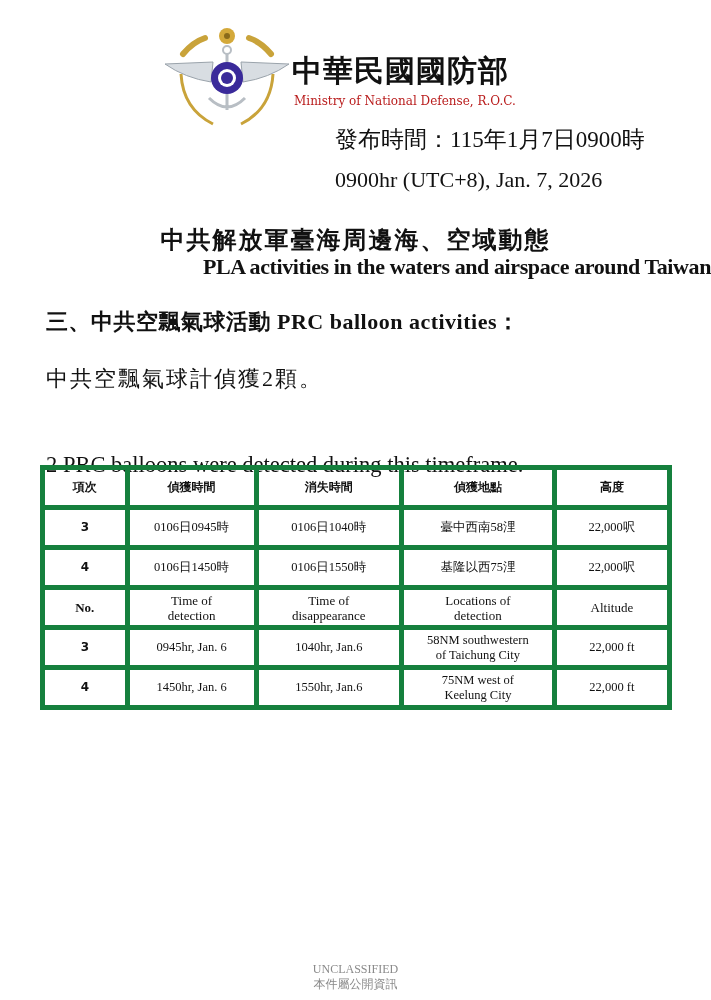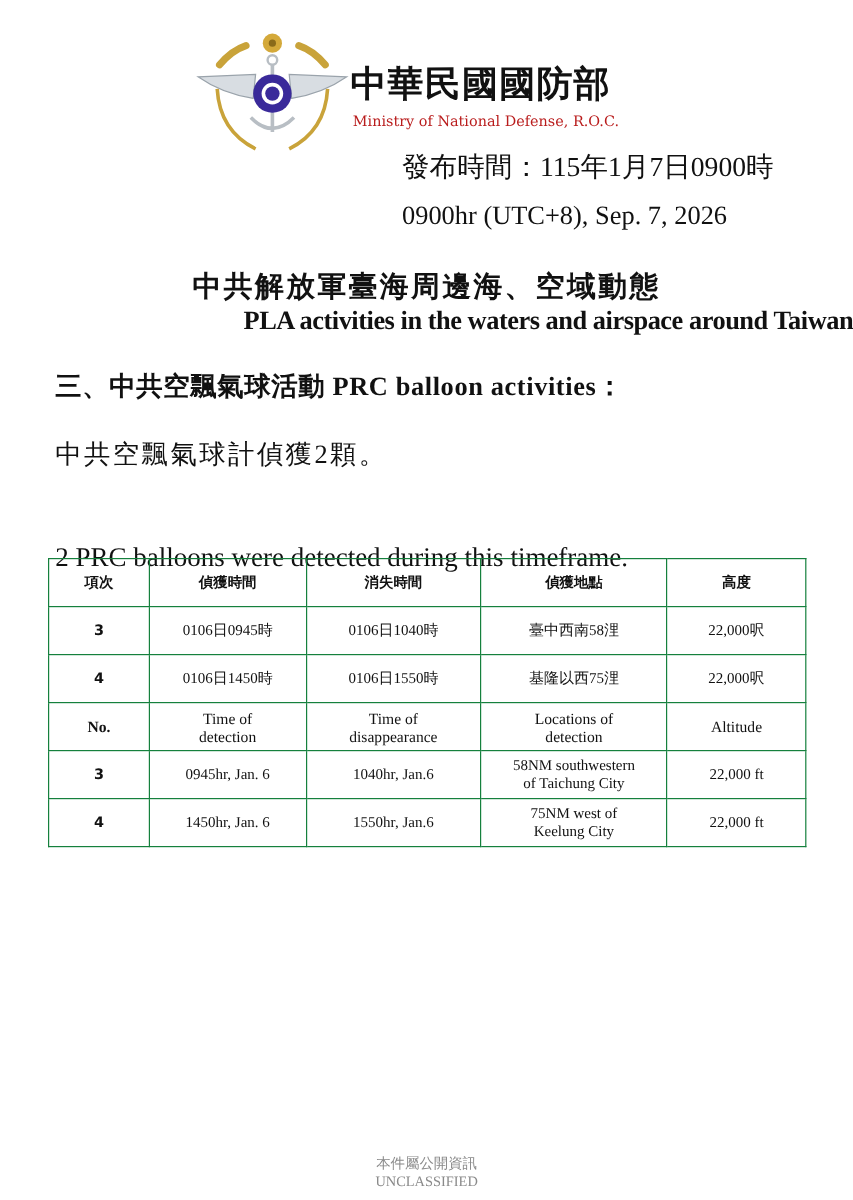--- a/index.html
+++ b/index.html
@@ -8,21 +8,21 @@
   .org-zh { position:absolute; left:292px; top:54px; font-family:"DejaVu Sans", sans-serif; font-size:30px; font-weight:bold; letter-spacing:1px; color:#111; line-height:34px; }
   .org-en { position:absolute; left:294px; top:94px; font-family:"DejaVu Serif", serif; font-size:12px; font-weight:normal; color:#b91c1c; line-height:15px; }
   .date-zh { position:absolute; left:335px; top:126px; font-size:23px; line-height:28px; }
   .date-en { position:absolute; left:335px; top:166px; font-size:22px; line-height:28px; }
   .title-zh { position:absolute; left:0; width:711px; top:225px; text-align:center; font-size:24px; font-weight:bold; letter-spacing:2px; line-height:30px; }
   .title-en { position:absolute; left:0; width:711px; top:253px; text-align:right; font-size:22px; font-weight:bold; letter-spacing:-0.4px; line-height:28px; }
   .section { position:absolute; left:46px; top:307px; font-size:22px; font-weight:bold; line-height:30px; letter-spacing:0.5px; }
   .summary-zh { position:absolute; left:46px; top:364px; font-size:22px; line-height:30px; letter-spacing:2px; }
   .summary-en { position:absolute; left:46px; top:422px; font-size:22.5px; line-height:30px;margin-top:28px; }
   table.data { position:absolute; left:40px; top:465px; width:632px; border-collapse:collapse; font-size:12.5px; }
-  table.data td { border:1px solid #15803d; text-align:center; vertical-align:middle; padding:0 20px; line-height:15px; }
+  table.data td { border:5px solid #15803d; text-align:center; vertical-align:middle; padding:0 20px; line-height:15px; }
   table.data tr { height:40px; }
   .c0 { width:70px; } .c1 { width:138px; } .c2 { width:140px; } .c3 { width:170px; } .c4 { width:111px; }
   .hd { font-weight:bold; font-family:"DejaVu Serif", serif; font-size:12px; }
   .no { font-weight:bold; font-family:"DejaVu Sans", sans-serif; font-size:12px; }
   .enhd { font-size:13px; }
   .enhd.bold { font-weight:bold; }
   .footer { position:absolute; left:0; width:711px; top:962px; text-align:center; color:#8a8a8a; font-size:12px; line-height:15px; }
 </style>
 </head>
 <body>
@@ -46,21 +46,21 @@
 
   <circle cx="64" cy="54" r="16" fill="#3a2a9a"></circle>
   <circle cx="64" cy="54" r="9" fill="#ffffff"></circle>
   <circle cx="64" cy="54" r="6" fill="#3a2a9a"></circle>
 </svg>
 
 <div class="org-zh">中華民國國防部</div>
 <div class="org-en">Ministry of National Defense, R.O.C.</div>
 
 <div class="date-zh">發布時間：115年1月7日0900時</div>
-<div class="date-en">0900hr (UTC+8), Sep. 7, 2026</div>
+<div class="date-en">0900hr (UTC+8), Jan. 7, 2026</div>
 
 <div class="title-zh">中共解放軍臺海周邊海、空域動態</div>
 <div class="title-en">PLA activities in the waters and airspace around Taiwan</div>
 
 <div class="section">三、中共空飄氣球活動 PRC balloon activities：</div>
 <div class="summary-zh">中共空飄氣球計偵獲2顆。</div>
 <div class="summary-en">2 PRC balloons were detected during this timeframe.</div>
 
 <table class="data">
   <tbody>
@@ -103,15 +103,15 @@
     <td class="no">4</td>
     <td>1450hr, Jan. 6</td>
     <td>1550hr, Jan.6</td>
     <td>75NM west of Keelung City</td>
     <td>22,000 ft</td>
   </tr>
 </tbody>
   </table>
 
 <div class="footer">
+  <div>UNCLASSIFIED</div>
   <div>本件屬公開資訊</div>
-  <div>UNCLASSIFIED</div>
 </div>
 
 </body></html>

